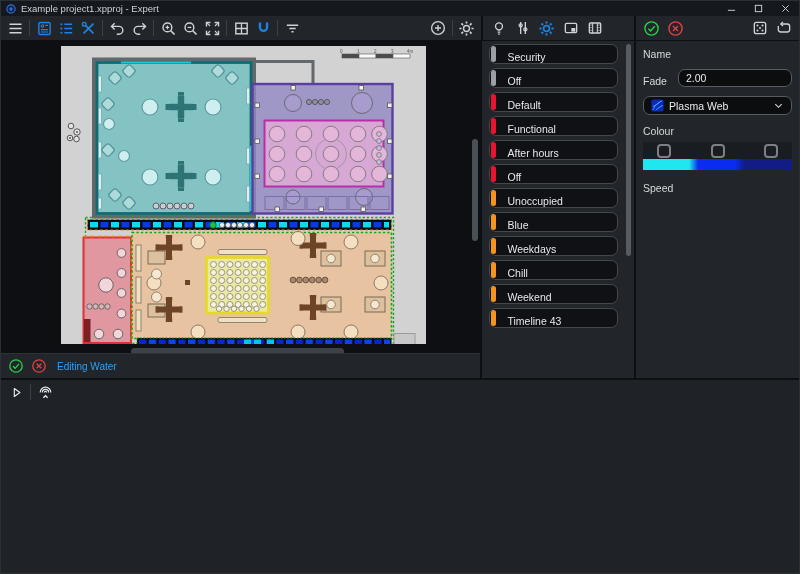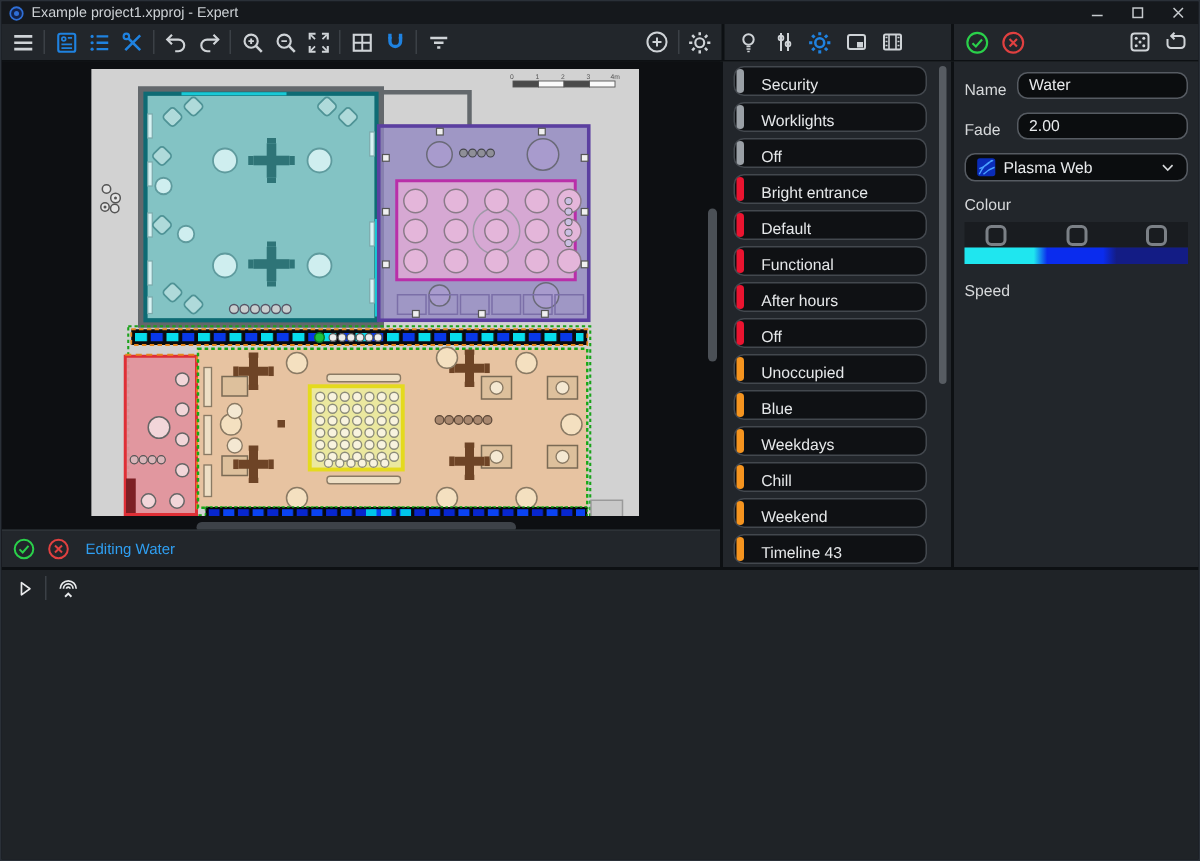--- a/index.html
+++ b/index.html
@@ -597,34 +597,26 @@
     </div>
   </div>
 
   <div class="list-panel">
     <div>
   <div class="scene-item">
     <span class="scene-bar" style="background: rgb(154, 160, 166);"></span>
     <span class="scene-label">Security</span>
   </div>
 
-  <div class="scene-item">
-    <span class="scene-bar" style="background: rgb(154, 160, 166);"></span>
-    <span class="scene-label">Worklights</span>
-  </div>
 
   <div class="scene-item">
     <span class="scene-bar" style="background: rgb(154, 160, 166);"></span>
     <span class="scene-label">Off</span>
   </div>
 
-  <div class="scene-item">
-    <span class="scene-bar" style="background: rgb(234, 20, 48);"></span>
-    <span class="scene-label">Bright entrance</span>
-  </div>
 
   <div class="scene-item">
     <span class="scene-bar" style="background: rgb(234, 20, 48);"></span>
     <span class="scene-label">Default</span>
   </div>
 
   <div class="scene-item">
     <span class="scene-bar" style="background: rgb(234, 20, 48);"></span>
     <span class="scene-label">Functional</span>
   </div>
@@ -668,21 +660,20 @@
     <span class="scene-bar" style="background: rgb(245, 148, 31);"></span>
     <span class="scene-label">Timeline 43</span>
   </div>
 </div>
     <div class="list-scroll"></div>
   </div>
 
   <div class="edit-panel">
     <div class="field-row">
       <span class="field-label">Name</span>
-      <input class="text-field" type="text" value="Water" style="">
     </div>
     <div class="field-row">
       <span class="field-label">Fade</span>
       <input class="text-field" type="text" value="2.00" style="">
     </div>
     <div class="dropdown">
       <svg width="13" height="13" viewBox="0 0 14 14">
         <rect x="0.5" y="0.5" width="13" height="13" rx="2" fill="#0a2cb8"></rect>
         <path d="M2 12C4 8 6 4 12 2M2 8c3-1 6-3 9-6M5 12c2-2 5-4 8-5" stroke="#4aa0ff" stroke-width="1" fill="none"></path>
       </svg>

